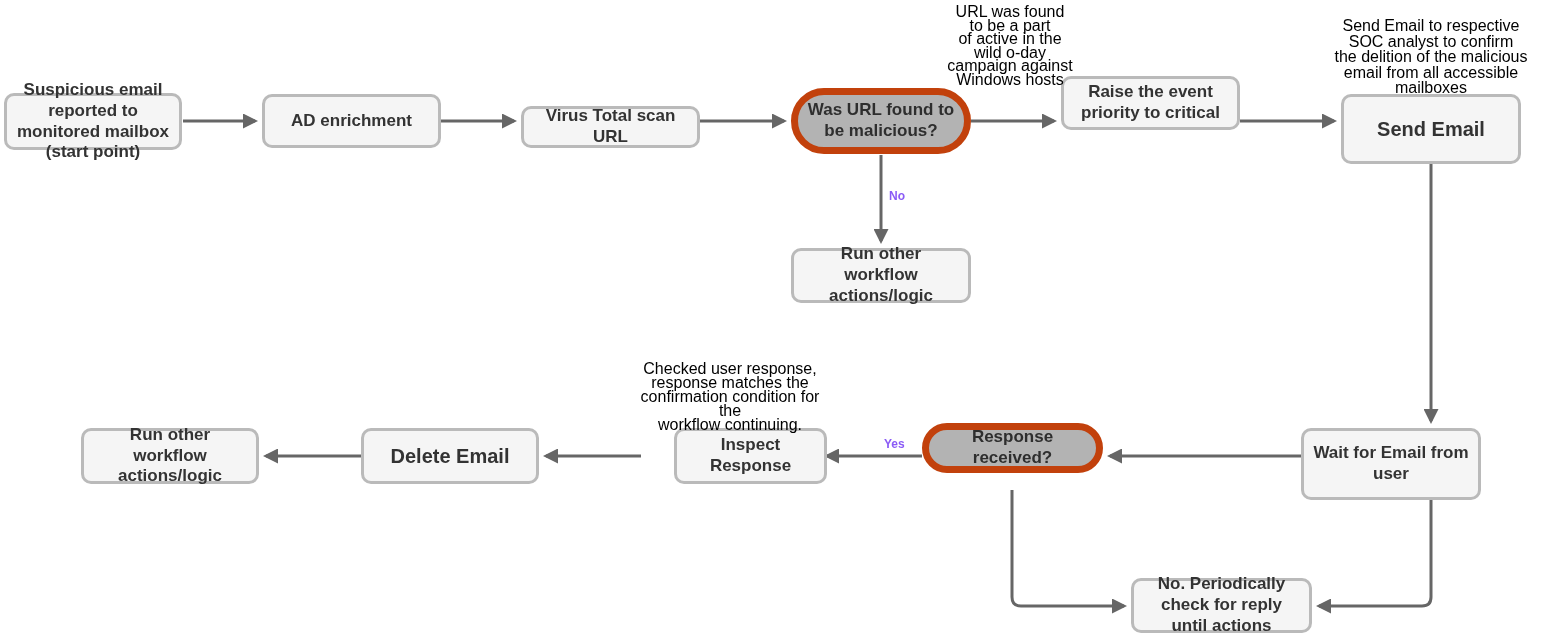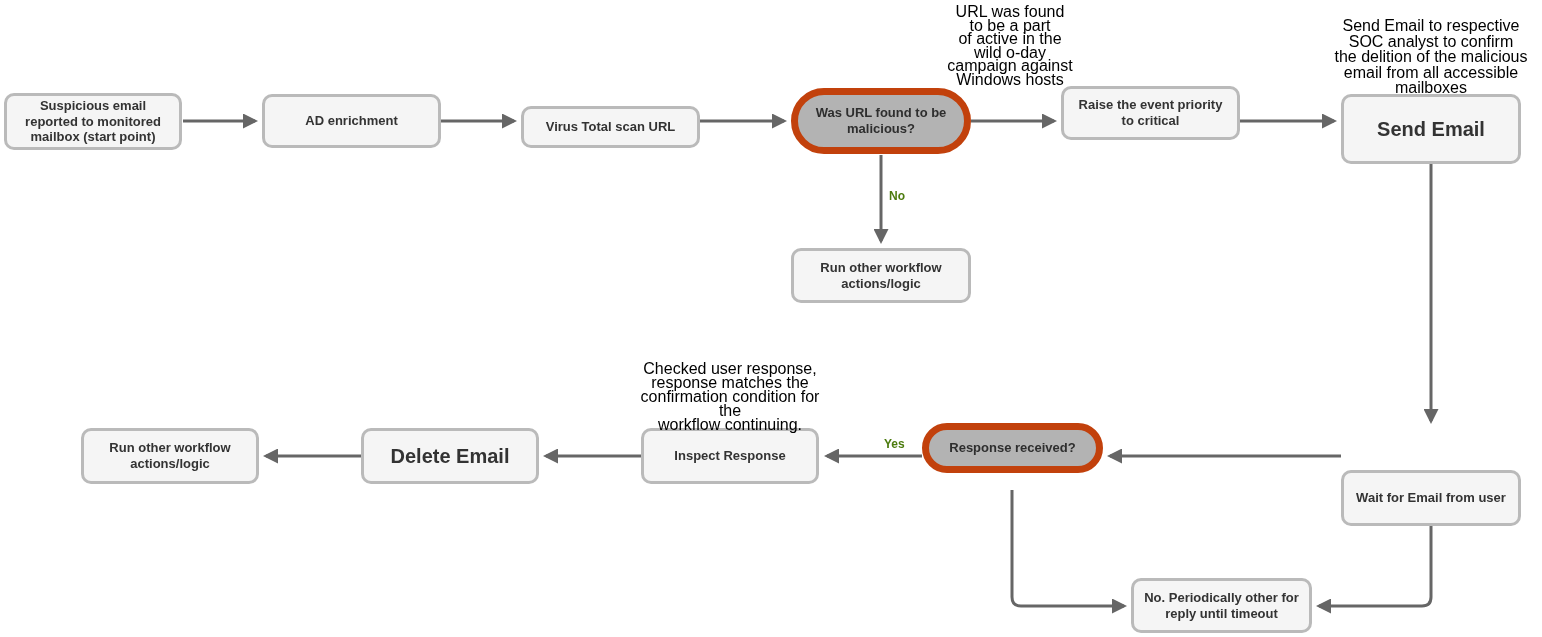--- a/index.html
+++ b/index.html
@@ -26,21 +26,21 @@
     position: absolute;
     box-sizing: border-box;
     background: #f5f5f5;
     border: 3px solid #bababa;
     border-radius: 10px;
     display: flex;
     align-items: center;
     justify-content: center;
     text-align: center;
     color: #333333;
-    font-size: 13px;
+    font-size: 17px;
     font-weight: bold;
     line-height: 1.22;
     padding: 2px 8px;
   }
   .node.big {
     font-size: 20px;
   }
   .node.decision {
     background: #b3b3b3;
     border: 7px solid #c2410c;
@@ -51,21 +51,21 @@
     position: absolute;
     text-align: center;
     color: #000000;
     font-size: 16px;
     font-weight: normal;
     line-height: 13.5px;
     white-space: pre-line;
   }
   .edge-label {
     position: absolute;
-    color: #4d7c0f;
+    color: #8b5cf6;
     font-size: 12px;
     font-weight: bold;
     background: #ffffff;
     padding: 0 2px;
     line-height: 14px;
   }
 </style>
 </head>
 <body>
 
@@ -103,54 +103,54 @@
   </div>
 
   <div class="node" style="left:521px; top:106px; width:179px; height:42px;">
     <span>Virus Total scan URL</span>
   </div>
 
   <div class="node decision" style="left:791px; top:88px; width:180px; height:66px;">
     <span>Was URL found to be malicious?</span>
   </div>
 
-  <div class="node" style="left:1061px; top:86px; width:179px; height:54px;align-items:center;">
+  <div class="node" style="left:1061px; top:76px; width:179px; height:54px;align-items:center;">
     <span>Raise the event priority to critical</span>
   </div>
 
   <div class="node big" style="left:1341px; top:94px; width:180px; height:70px;">
     <span>Send Email</span>
   </div>
 
   <div class="node" style="left:791px; top:248px; width:180px; height:55px;">
     <span>Run other workflow actions/logic</span>
   </div>
 
   <div class="node" style="left:81px; top:428px; width:178px; height:56px;">
     <span>Run other workflow actions/logic</span>
   </div>
 
   <div class="node big" style="left:361px; top:428px; width:178px; height:56px;">
     <span>Delete Email</span>
   </div>
 
-  <div class="node" style="left:641px; top:428px; width:178px; height:56px;">
+  <div class="node" style="left:674px; top:428px; width:153px; height:56px;">
     <span>Inspect Response</span>
   </div>
 
   <div class="node decision" style="left:922px; top:423px; width:181px; height:50px;align-items:center;">
     <span>Response received?</span>
   </div>
 
-  <div class="node" style="left:1341px; top:428px; width:180px; height:56px;margin-top:42px;">
+  <div class="node" style="left:1301px; top:428px; width:180px; height:72px;">
     <span>Wait for Email from user</span>
   </div>
 
   <div class="node" style="left:1131px; top:578px; width:181px; height:55px;">
-    <span>No. Periodically other for reply until timeout</span>
+    <span>No. Periodically check for reply until actions</span>
   </div>
 
   <div class="annotation" style="left:918px; top:5px; width:184px;">URL was found
 to be a part
 of active in the
 wild o-day
 campaign against
 Windows hosts</div>
 
   <div class="annotation" style="left:1320px; top:18px; width:222px; line-height:15.5px;">Send Email to respective

